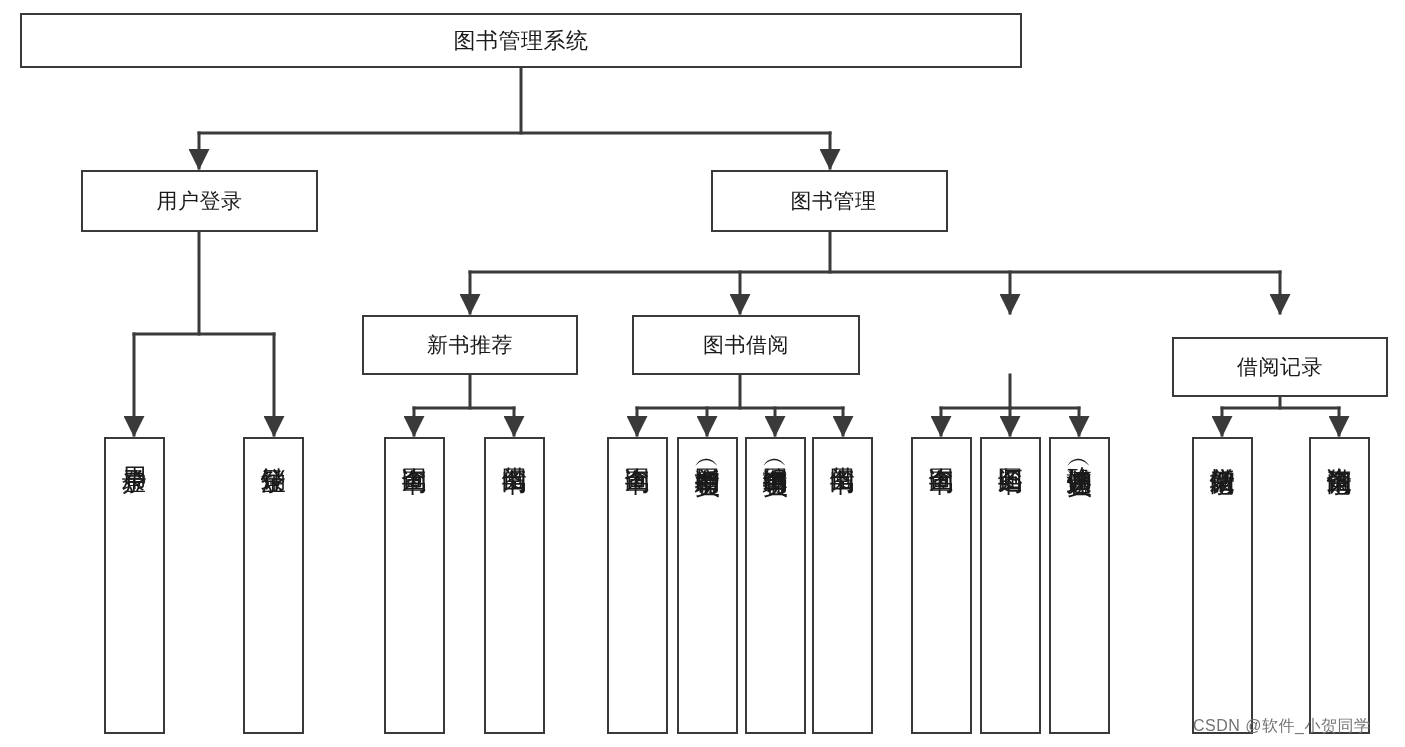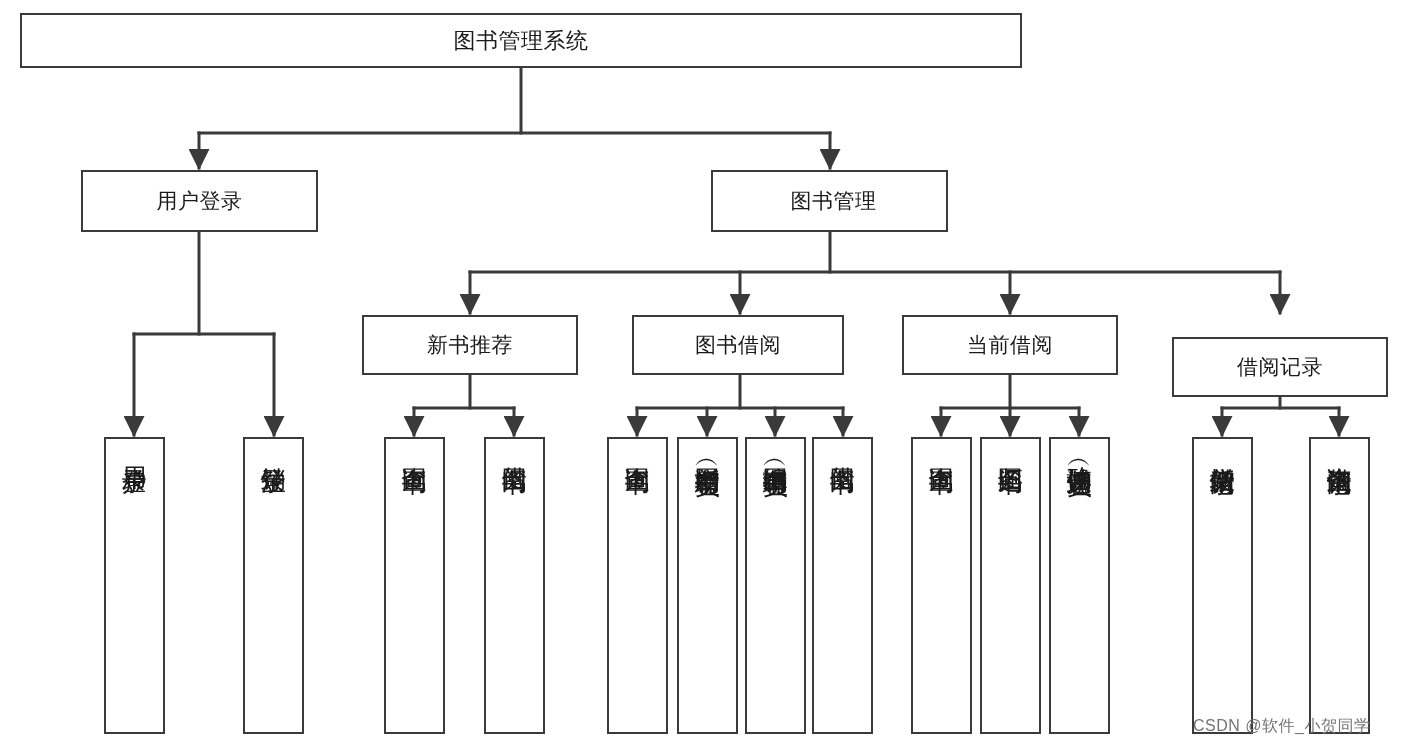--- a/index.html
+++ b/index.html
@@ -129,25 +129,22 @@
   <div class="node node-h" style="left:81px; top:170px; width:237px; height:62px;">
     <span>用户登录</span>
   </div>
   <div class="node node-h" style="left:711px; top:170px; width:237px; height:62px;padding-left:8px;">
     <span>图书管理</span>
   </div>
 
   <div class="node node-h" style="left:362px; top:315px; width:216px; height:60px;">
     <span>新书推荐</span>
   </div>
-  <div class="node node-h" style="left:632px; top:315px; width:212px; height:60px;">
+  <div class="node node-h" style="left:632px; top:315px; width:228px; height:60px;">
     <span>图书借阅</span>
-  </div>
-  <div class="node node-h" style="left:902px; top:315px; width:216px; height:60px;">
-    <span>当前借阅</span>
   </div>
   <div class="node node-h" style="left:1172px; top:315px; width:216px; height:60px;margin-top:22px;">
     <span>借阅记录</span>
   </div>
 
   <div class="node node-v" style="left:104px; top:437px; width:61px; height:297px;">
     <span class="vtext">用户登录</span>
   </div>
   <div class="node node-v" style="left:243px; top:437px; width:61px; height:297px;">
     <span class="vtext">注销登录</span>

